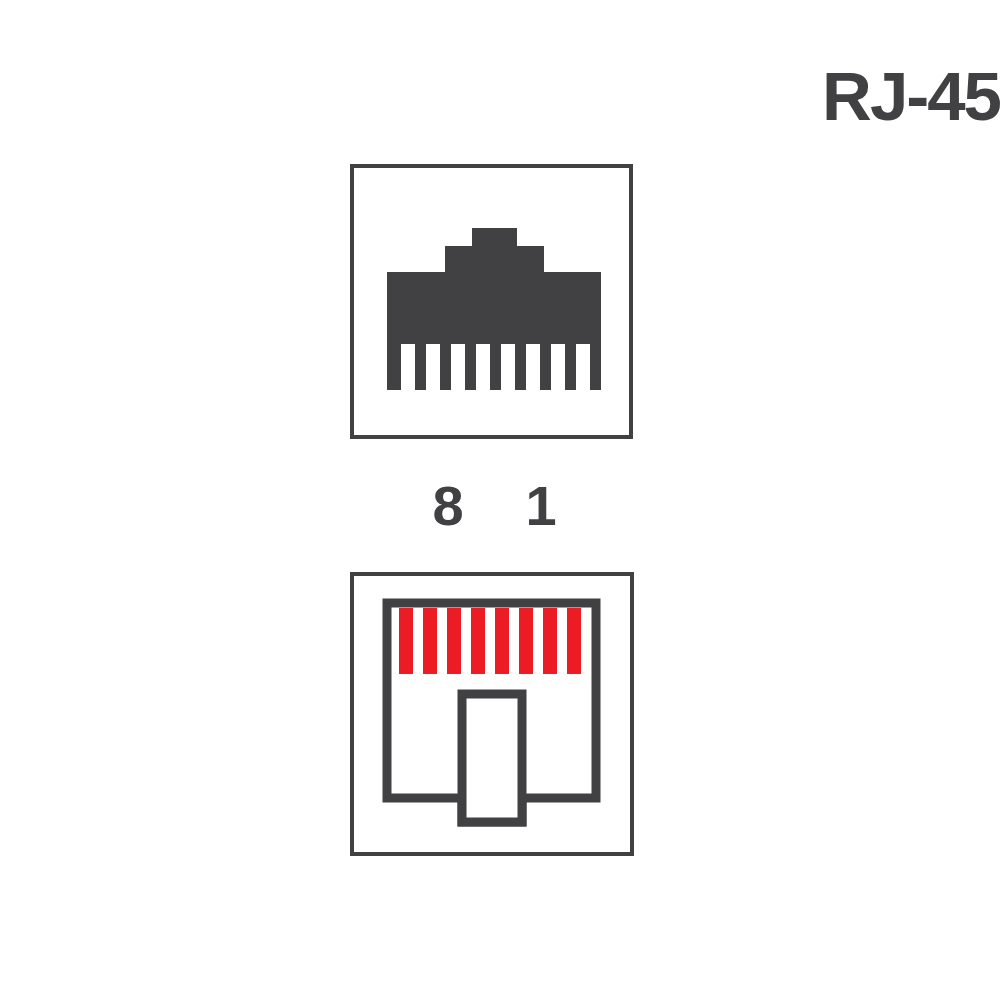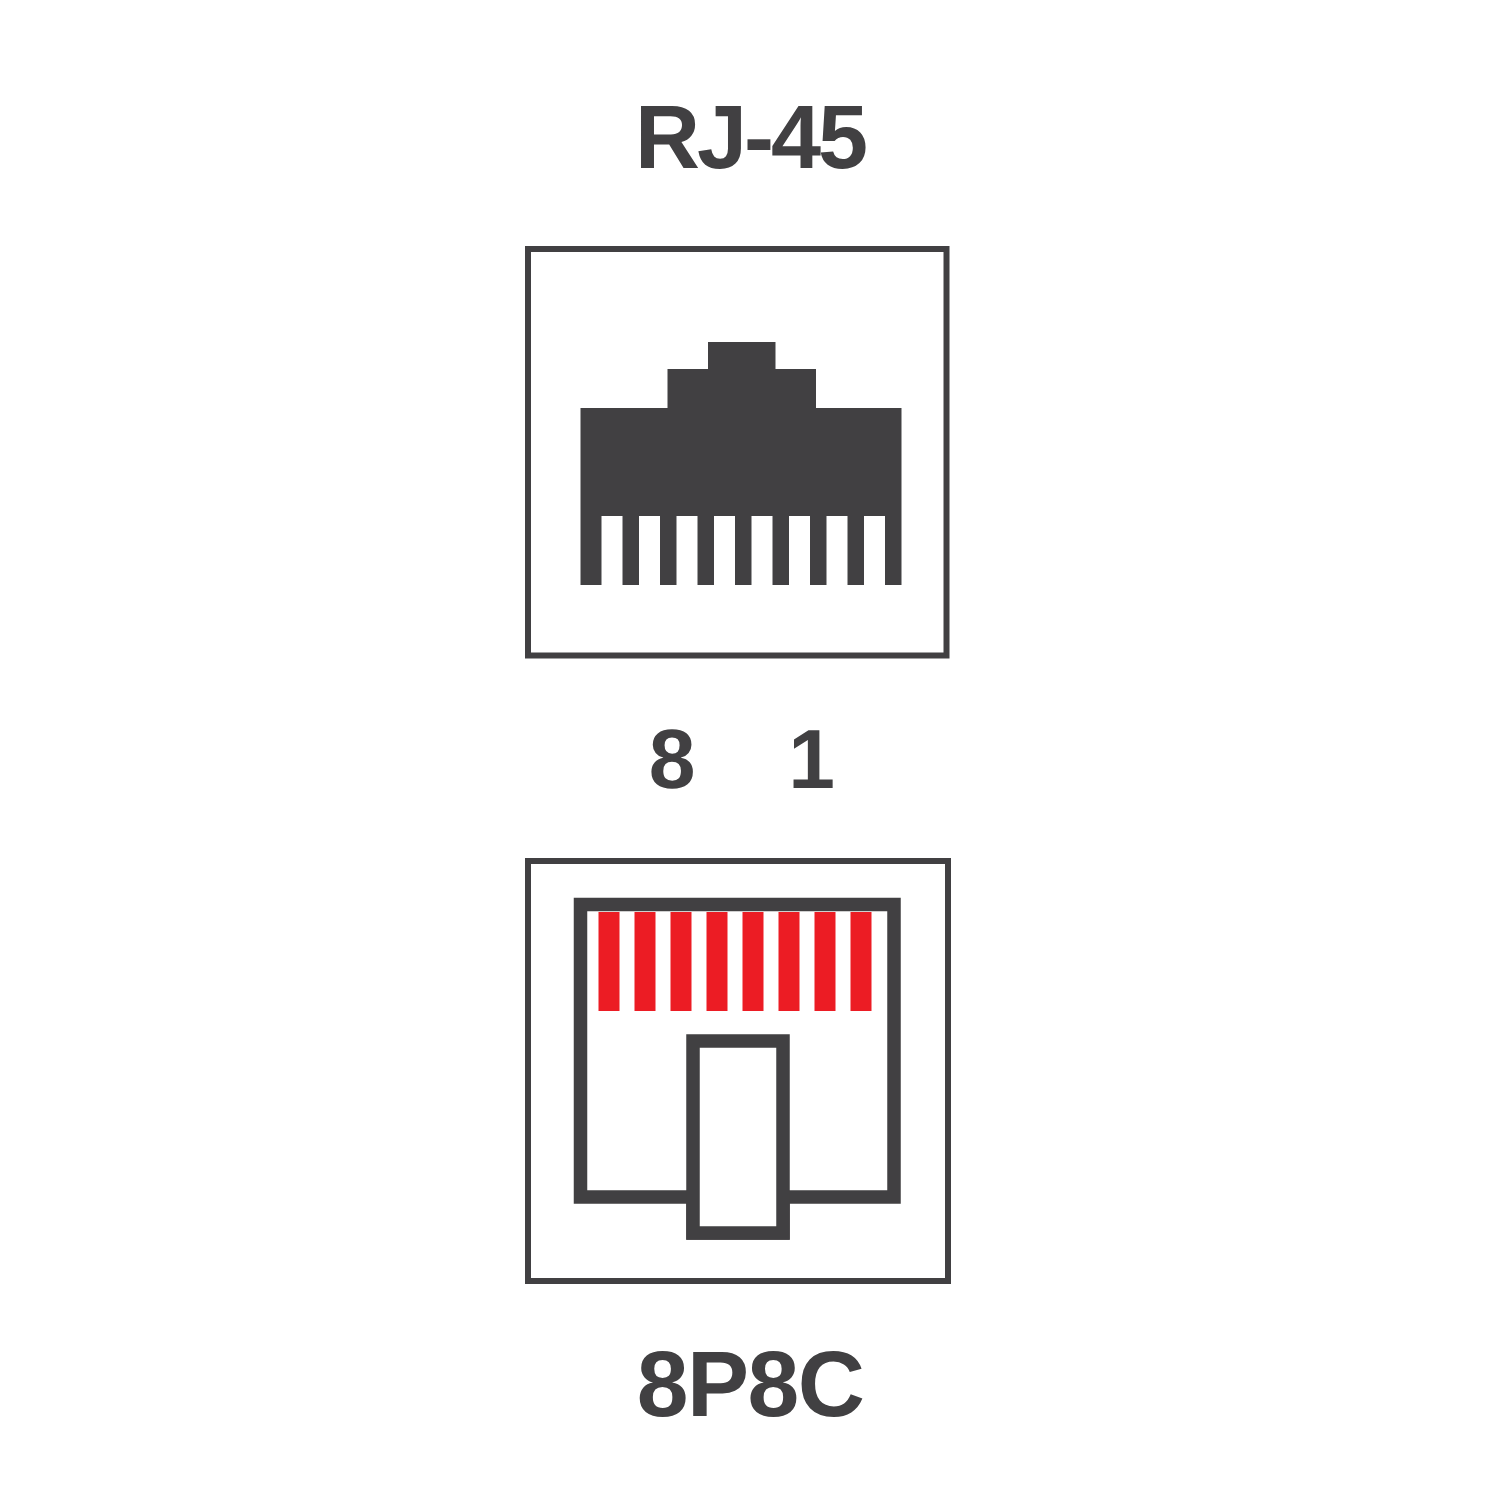--- a/index.html
+++ b/index.html
@@ -30,22 +30,22 @@
     letter-spacing: -1px;
     line-height: 1;
     white-space: nowrap;
     user-select: none;
   }
 
   #title-rj45 {
     left: 0;
     right: 0;
     top: 62px;
-    text-align: center;
-    font-size: 60px;
+    text-align: right;
+    font-size: 69px;
     letter-spacing: -2px;
   }
 
   #caption-8p8c {
     left: 0;
     right: 0;
     top: 893px;
     text-align: center;
     font-size: 62px;
     letter-spacing: -1px;
@@ -171,15 +171,14 @@
         <rect x="93" y="32" width="14" height="66" fill="#EC1C24"></rect>
         <rect x="117" y="32" width="14" height="66" fill="#EC1C24"></rect>
         <rect x="141" y="32" width="14" height="66" fill="#EC1C24"></rect>
         <rect x="165" y="32" width="14" height="66" fill="#EC1C24"></rect>
         <rect x="189" y="32" width="14" height="66" fill="#EC1C24"></rect>
         <rect x="213" y="32" width="14" height="66" fill="#EC1C24"></rect>
       </g>
     </svg>
   </div>
 
-  <div class="label" id="caption-8p8c">8P8C</div>
 
 </div>
 
 </body></html>

